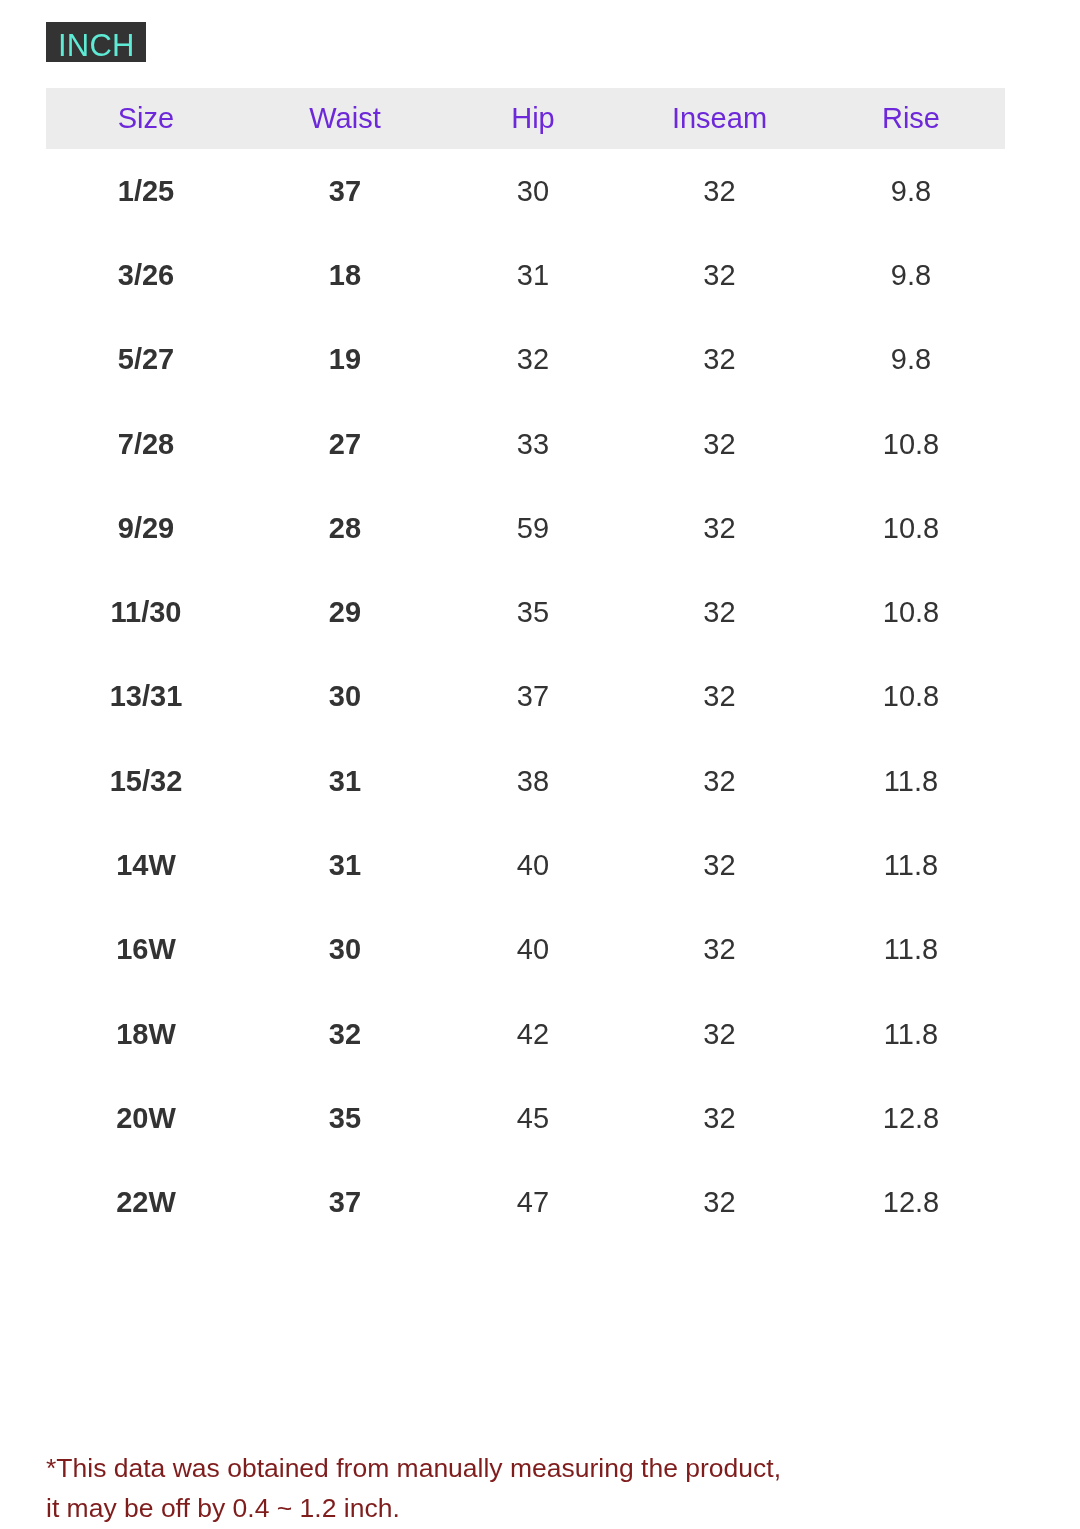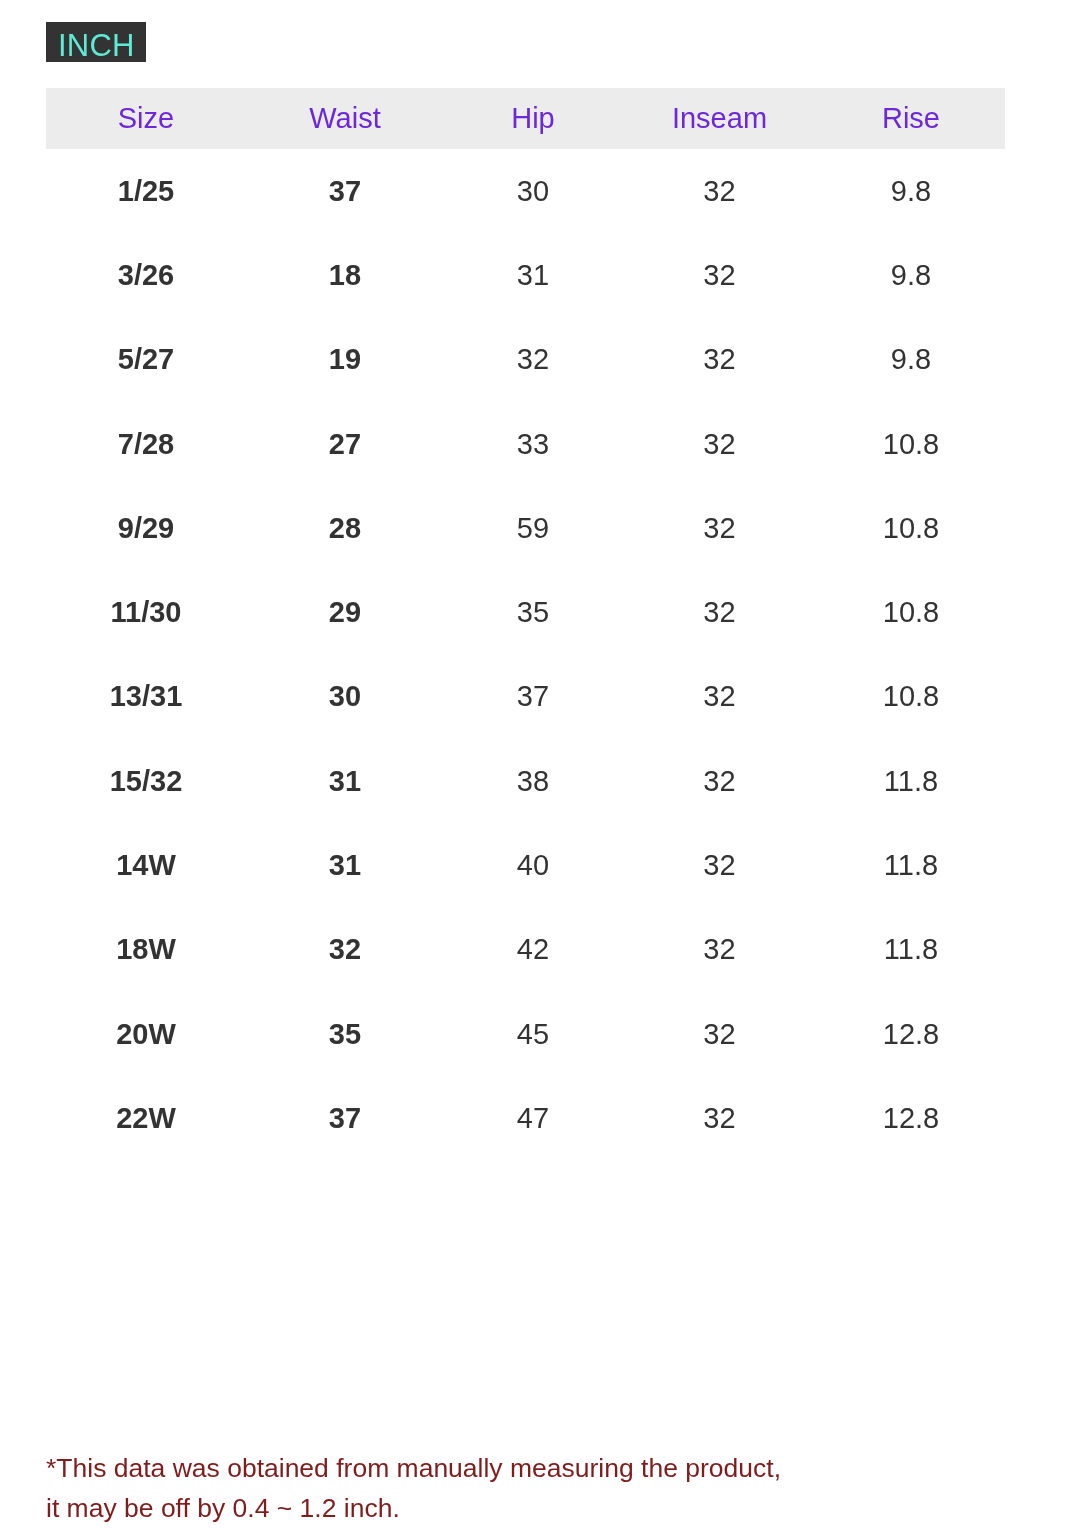--- a/index.html
+++ b/index.html
@@ -175,20 +175,27 @@
         <td class="col-rise">11.8</td>
       </tr>
       <tr>
         <td class="col-size">14W</td>
         <td class="col-waist">31</td>
         <td class="col-hip">40</td>
         <td class="col-inseam">32</td>
         <td class="col-rise">11.8</td>
       </tr>
       <tr>
+        <td class="col-size">16W</td>
+        <td class="col-waist">30</td>
+        <td class="col-hip">40</td>
+        <td class="col-inseam">32</td>
+        <td class="col-rise">11.8</td>
+      </tr>
+      <tr>
         <td class="col-size">18W</td>
         <td class="col-waist">32</td>
         <td class="col-hip">42</td>
         <td class="col-inseam">32</td>
         <td class="col-rise">11.8</td>
       </tr>
       <tr>
         <td class="col-size">20W</td>
         <td class="col-waist">35</td>
         <td class="col-hip">45</td>

